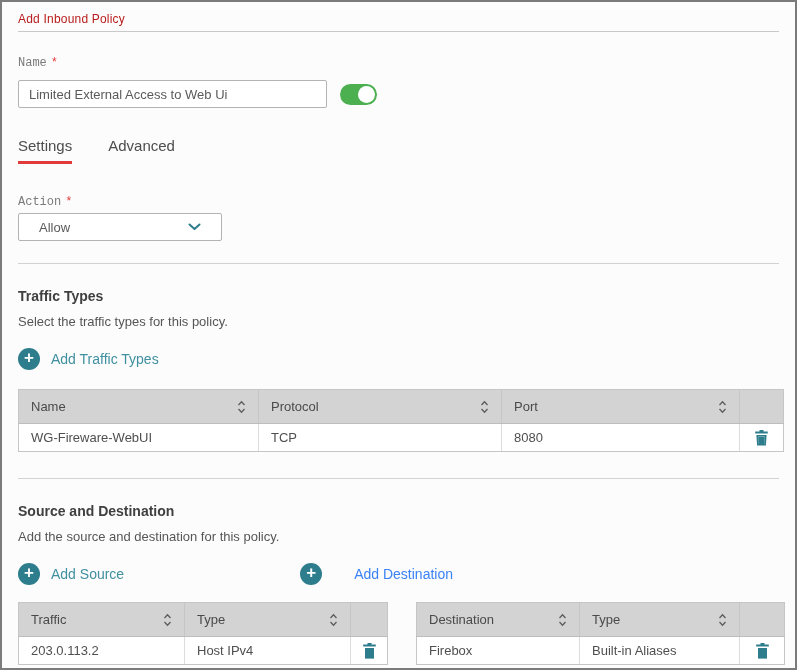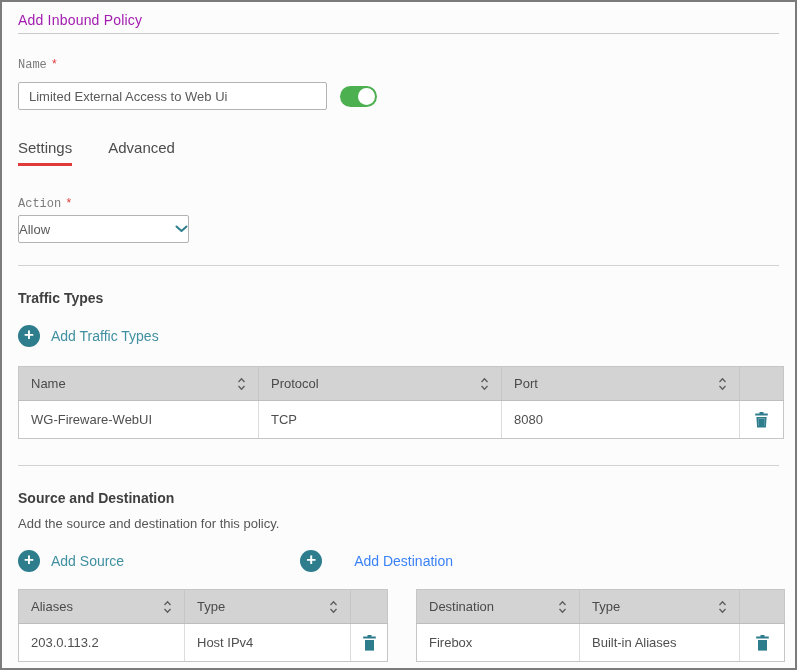--- a/index.html
+++ b/index.html
@@ -11,22 +11,22 @@
   .screen {
     position: relative;
     width: 797px;
     height: 670px;
     background: #fcfcfc;
     border: 2px solid #7b7b7b;
     padding: 10px 16px 0 16px;
     overflow: hidden;
   }
   .page-title {
-    font-size: 14px;
-    color: #a21caf;
+    font-size: 12px;
+    color: #b91c1c;
     letter-spacing: .2px;
   }
   .title-divider {
     height: 1px;
     background: #c9c9c9;
     margin-top: 5px;
   }
   .field-label {
     font-size: 12px;
     color: #7b7b7b;
@@ -68,29 +68,29 @@
     font-size: 15px;
     color: #4d4d4d;
     padding-bottom: 7px;
     margin-right: 36px;
     border-bottom: 3px solid transparent;
     cursor: pointer;
   }
   .action-block { margin-top: 31px; }
   .select-box {
     margin-top: 4px;
-    width: 171px;
+    width: 204px;
     height: 28px;
     background: #fff;
     border: 1px solid #b3b3b3;
     border-radius: 2px;
     display: flex;
     align-items: center;
     justify-content: space-between;
-    padding: 0 0;
+    padding: 0 20px;
     font-size: 13px;
     color: #5a5a5a;
     cursor: pointer;
   }
   .section-divider {
     height: 1px;
     background: #d2d2d2;
   }
   .divider-1 { margin-top: 22px; }
   .divider-2 { margin-top: 26px; }
@@ -138,21 +138,21 @@
     background: #d3d3d3;
     border-bottom: 1px solid #bdbdbd;
     height: 34px;
     font-size: 13px;
     font-weight: normal;
     color: #4a4a4a;
     text-align: left;
     padding: 0 12px;
   }
   table.grid td {
-    height: 38px;
+    height: 28px;
     font-size: 13px;
     color: #4f4f4f;
     padding: 0 12px;
     border-color: #dcdcdc;
     border-top-color: #c6c6c6;
   }
   table.grid tr > *:first-child { border-left-color: #c6c6c6; }
   table.grid tr > *:last-child { border-right-color: #c6c6c6; }
   table.grid tr:last-child td { border-bottom-color: #c6c6c6; }
   .th-inner {
@@ -205,20 +205,21 @@
             <path d="M1.5 1.5 L6.5 6 L11.5 1.5" fill="none" stroke="#2e7d8d" stroke-width="2" stroke-linecap="round" stroke-linejoin="round"></path>
           </svg>
       </span>
     </div>
   </div>
 
   <div class="section-divider divider-1"></div>
 
   <div class="section">
     <div class="section-heading">Traffic Types</div>
+    <div class="section-desc">Select the traffic types for this policy.</div>
     <div class="add-row">
       <div class="add-link">
         <span class="plus-circle" style="background:#2e7d8d;">+</span>
         <span class="add-label" style="color:#4090a0;">Add Traffic Types</span>
       </div>
     </div>
 
     <table class="grid traffic-table">
       <colgroup>
           <col style="width:240px">
@@ -304,21 +305,21 @@
       <table class="grid mini-table">
         <colgroup>
             <col style="width:166px">
             <col style="width:166px">
             <col style="width:37px">
           </colgroup>
         <tbody>
             <tr>
           <th>
             <span class="th-inner">
-                  <span>Aliases</span>
+                  <span>Traffic</span>
             <span class="sort-icon">
                     <svg width="9" height="14" viewBox="0 0 9 14">
                       <path d="M1.5 5 L4.5 1.8 L7.5 5" fill="none" stroke="currentColor" stroke-width="1.3"></path>
                       <path d="M1.5 9 L4.5 12.2 L7.5 9" fill="none" stroke="currentColor" stroke-width="1.3"></path>
                     </svg>
                   </span>
                 </span>
           </th>
           <th>
             <span class="th-inner">

